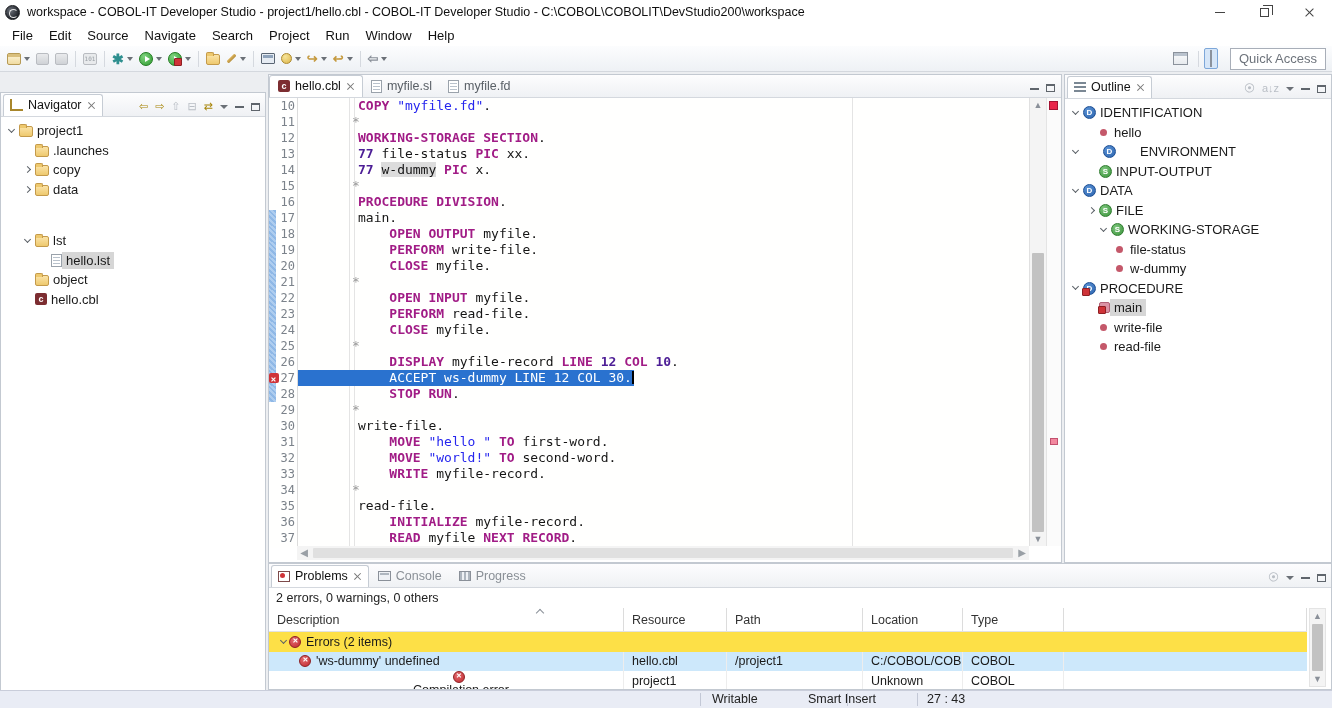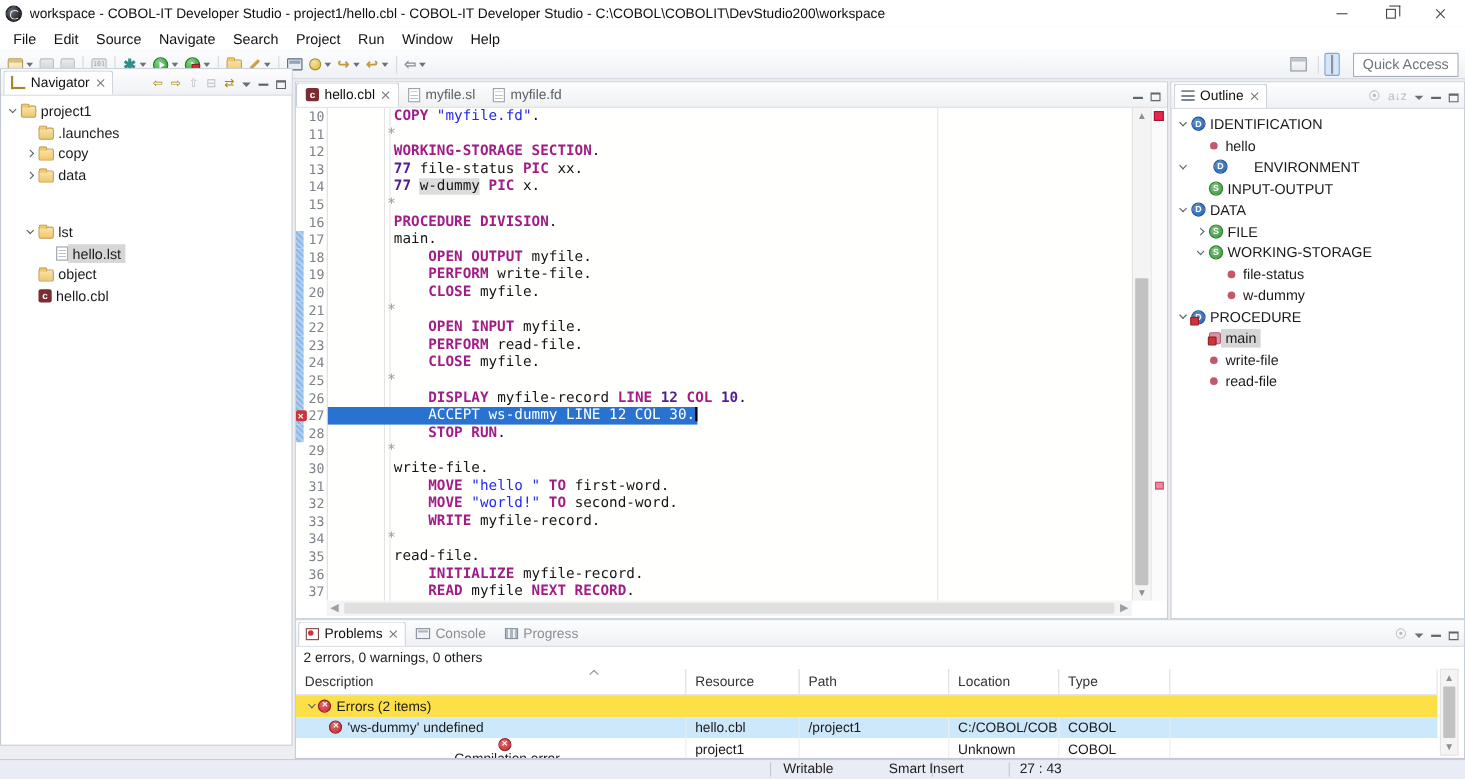--- a/index.html
+++ b/index.html
@@ -83,21 +83,21 @@
   .i-cobol::before { content:"c"; }
   .i-circb { width:13px; height:13px; border-radius:50%; background:radial-gradient(circle at 35% 30%, #5b93d6, #2a62ac); border:1px solid #1d4f94; color:#fff; font-size:8px; font-weight:bold; text-align:center; line-height:12px; }
   .i-circb::before { content:"D"; }
   .i-circg { width:13px; height:13px; border-radius:50%; background:radial-gradient(circle at 35% 30%, #7cc57c, #3c943c); border:1px solid #2f7d2f; color:#fff; font-size:8px; font-weight:bold; text-align:center; line-height:12px; }
   .i-circg::before { content:"S"; }
   .i-dot { width:7px; height:7px; border-radius:50%; background:#c4586a; margin:0 3px; }
   .i-main { width:11px; height:11px; border-radius:2px; background:#db93a5; border:1px solid #b06075; }
   .errdec::after { content:""; position:absolute; left:-2px; bottom:-2px; width:6px; height:6px; background:#cf3338; border:1px solid #8e1f23; border-radius:1px; }
 
   
-  #navigator { left:0; top:62px; width:266px; height:616px; }
+  #navigator { left:0; top:92px; width:266px; height:616px; }
   #nav-tree { top:28px; }
   .i-navview { width:13px; height:12px; border-left:2px solid #a8862b; border-bottom:2px solid #a8862b; }
 
   
   #editor { left:268px; top:74px; width:794px; height:489px; }
   #etabs { position:absolute; left:0; top:0; right:0; height:23px; background:linear-gradient(#fdfdfe,#eff1f4); border-bottom:1px solid #d4d8de; display:flex; align-items:flex-end; }
   .etab { display:flex; align-items:center; gap:5px; padding:3px 8px 4px 6px; font-size:12.5px; color:#5a6067; }
   .etab.active { background:#fff; border:1px solid #c6ccd4; border-bottom:none; border-radius:3px 3px 0 0; color:#101010; }
   #etabtools { margin-left:auto; display:flex; gap:7px; padding:0 6px 5px 0; align-items:center; }
   #codewrap { position:absolute; left:0; top:23px; width:762px; height:450px; background:#fffffe; overflow:hidden; }
@@ -562,21 +562,21 @@
           <span class="ticon i-circb"></span>
           <span class="tlabel">DATA</span>
         </div>
         <div class="trow" style="padding-left: 20px;">
           <span class="chevslot">
             <span class="chev"></span>
           </span>
           <span class="ticon i-circg"></span>
           <span class="tlabel">FILE</span>
         </div>
-        <div class="trow" style="padding-left: 20px;">
+        <div class="trow" style="padding-left: 32px;">
           <span class="chevslot">
             <span class="chev exp"></span>
           </span>
           <span class="ticon i-circg"></span>
           <span class="tlabel">WORKING-STORAGE</span>
         </div>
         <div class="trow" style="padding-left: 36px;">
           <span class="chevslot"></span>
           <span class="ticon i-dot"></span>
           <span class="tlabel">file-status</span>

